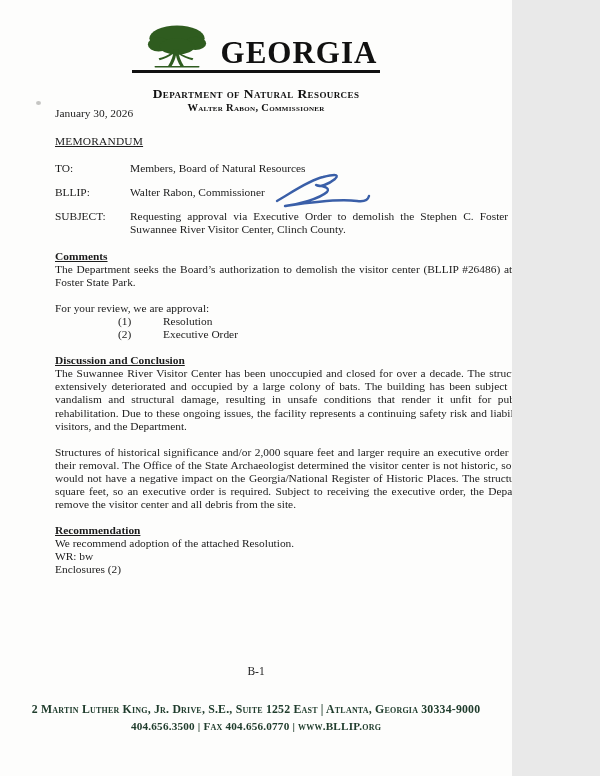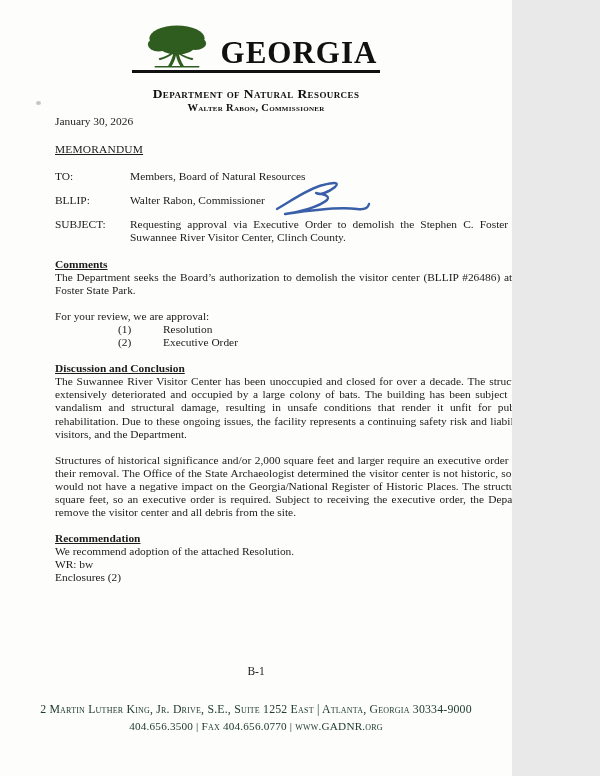--- a/index.html
+++ b/index.html
@@ -31,21 +31,21 @@
     letter-spacing:0.3px; color:#111; line-height:1.2;
   }
 
   .speck {
     position:absolute; left:36px; top:101px; width:5px; height:4px;
     background:#a8a8a4; border-radius:50%; opacity:.65;
   }
 
   
   .memo {
-    position:absolute; top:115px; left:55px; width:509px;
+    position:absolute; top:107px; left:55px; width:509px;
     font-size:11.4px; line-height:13.1px; color:#1b1b1b;
   }
   .memo-title { margin-top:15px; text-decoration:underline; letter-spacing:0.2px; }
   .fields { margin-top:14px; }
   .frow { display:flex; margin-top:11px; position:relative; }
   .frow:first-child { margin-top:0; }
   .flabel { width:75px; flex-shrink:0; }
   .fvalue { flex:1; }
   .just { text-align:justify; }
   .sig {
@@ -62,21 +62,21 @@
   .enc-num { width:45px; flex-shrink:0; }
   .tight { margin-top:0; }
 
   
   .pagenum {
     position:absolute; top:665px; left:0; width:100%;
     text-align:center; font-size:11.5px; color:#222;
   }
   .footer {
     position:absolute; top:701px; left:0; width:100%;
-    text-align:center; font-weight:normal; font-variant:small-caps;
+    text-align:center; font-weight:bold; font-variant:small-caps;
     line-height:1.45;
   }
   .footer .l1 { font-size:11.8px; letter-spacing:0.2px; }
   .footer .l2 { font-size:11.2px; letter-spacing:0.2px; }
 </style>
 </head>
 <body>
 
 <div class="page">
 
@@ -147,16 +147,16 @@
     <h3 class="sec">Recommendation</h3>
     <p class="body tight">We recommend adoption of the attached Resolution.</p>
     <p class="body tight">WR: bw</p>
     <p class="body tight">Enclosures (2)</p>
   </div>
 
   <div class="pagenum">B-1</div>
 
   <div class="footer" style="color: rgb(32, 61, 45);">
     <div class="l1">2 Martin Luther King, Jr. Drive, S.E., Suite 1252 East  |  Atlanta, Georgia 30334-9000</div>
-    <div class="l2">404.656.3500  |  Fax 404.656.0770  |  www.GADNR.org</div>
+    <div class="l2">404.656.3500  |  Fax 404.656.0770  |  www.BLLIP.org</div>
   </div>
 
 </div>
 
 </body></html>

